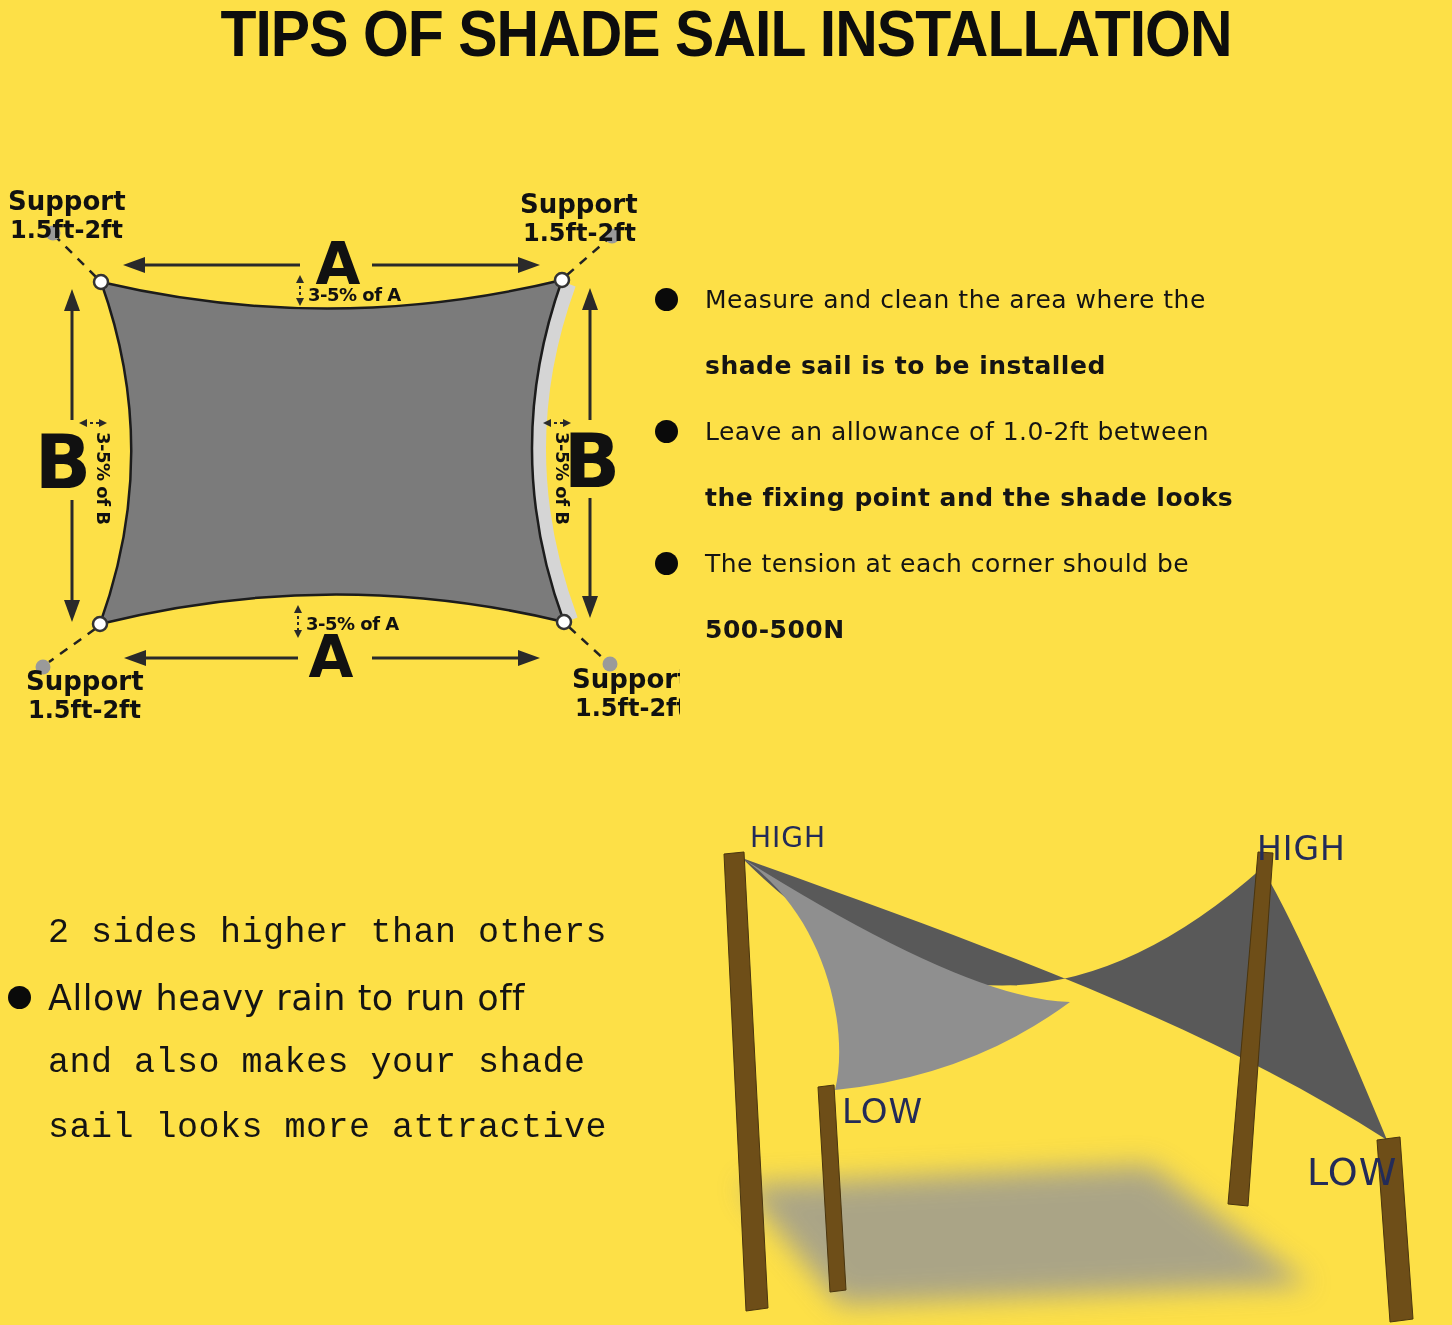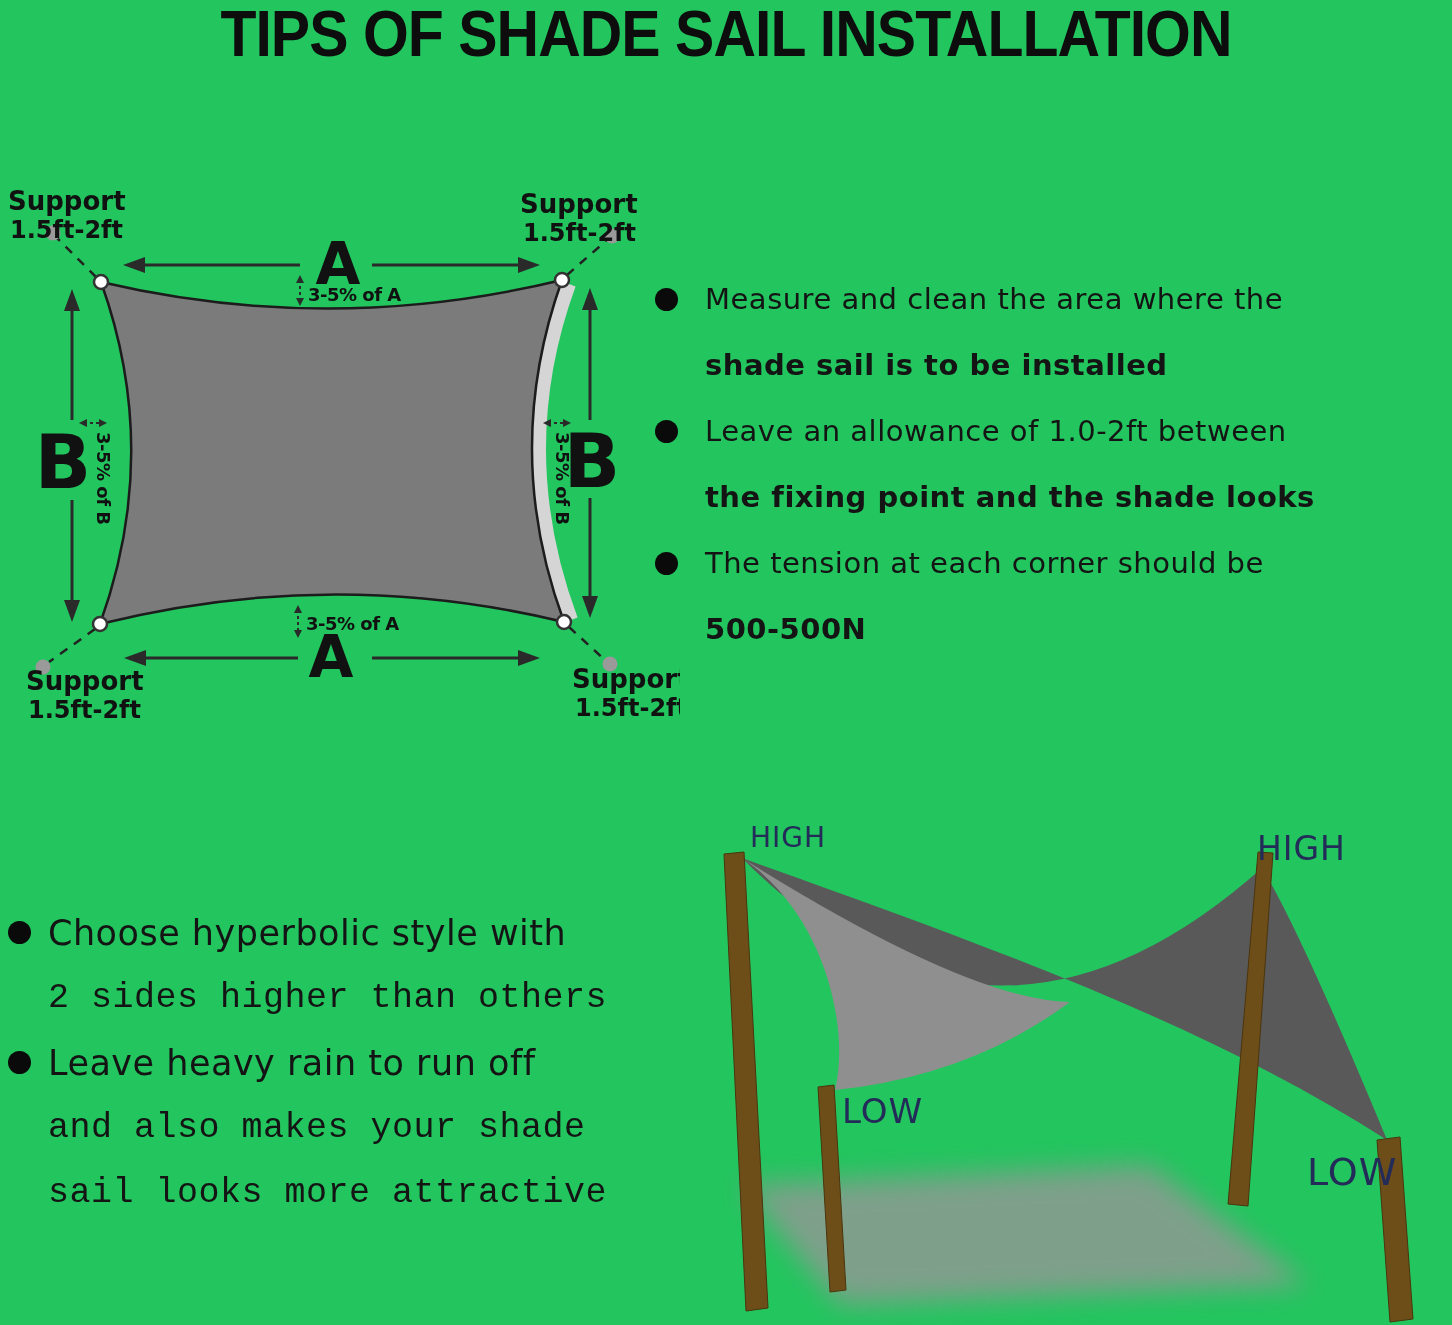--- a/index.html
+++ b/index.html
@@ -1,29 +1,29 @@
 <!DOCTYPE html>
 <html><head>
 <meta charset="utf-8">
 <style>
   html,body{margin:0;padding:0;background:#ffffff;}
-  #stage{position:relative;width:1452px;height:1325px;background:#22c55e;overflow:hidden;
+  #stage{position:relative;width:1452px;height:1325px;background:#fde047;overflow:hidden;
          font-family:"DejaVu Sans",sans-serif;color:#141414;}
 
   
   .title{position:absolute;top:-4px;left:0;width:1452px;text-align:center;
          font-family:"Liberation Sans",sans-serif;font-weight:700;font-size:62px;
          letter-spacing:-1px;color:#0d0d0d;white-space:nowrap;
          transform:scale(0.95,1.05);transform-origin:50% 0;}
 
   
   .list{position:absolute;}
   .list .row{display:flex;align-items:center;}
   #install-tips{left:655px;top:266px;width:797px;}
-  #install-tips .row{height:66px;font-size:29px;letter-spacing:0.5px;}
+  #install-tips .row{height:66px;font-size:25px;letter-spacing:0.5px;}
   #style-tips{left:8px;top:900px;width:640px;}
   #style-tips .row{height:65px;font-size:35px;letter-spacing:0.5px;}
   .dot{width:23px;height:23px;border-radius:50%;background:#0a0a0a;flex:0 0 23px;}
   #install-tips .dot{margin-right:27px;}
   #style-tips .dot{margin-right:17px;}
   #install-tips .cont{padding-left:50px;font-weight:bold;}
   #style-tips .cont{padding-left:40px;font-family:Liberation Mono, monospace;}
   .line-text{white-space:nowrap;}
 
   svg text{font-family:"DejaVu Sans",sans-serif;fill:#111;}
@@ -160,30 +160,26 @@
     <div class="row">
       <span class="dot"></span>
       <span class="line-text">The tension at each corner should be</span>
     </div>
     <div class="row cont">
       <span class="line-text">500-500N</span>
     </div>
   </div>
 
   <div id="style-tips" class="list">
-    <div class="row">
-      <span class="dot"></span>
-      <span class="line-text">Choose hyperbolic style with</span>
-    </div>
     <div class="row cont">
       <span class="line-text">2 sides higher than others</span>
     </div>
     <div class="row">
       <span class="dot"></span>
-      <span class="line-text">Leave heavy rain to run off</span>
+      <span class="line-text">Allow heavy rain to run off</span>
     </div>
     <div class="row cont">
       <span class="line-text">and also makes your shade</span>
     </div>
     <div class="row cont">
       <span class="line-text">sail looks more attractive</span>
     </div>
   </div>
 
   <svg style="position:absolute;left:640px;top:790px;" width="812" height="535" viewBox="0 0 812 535">

